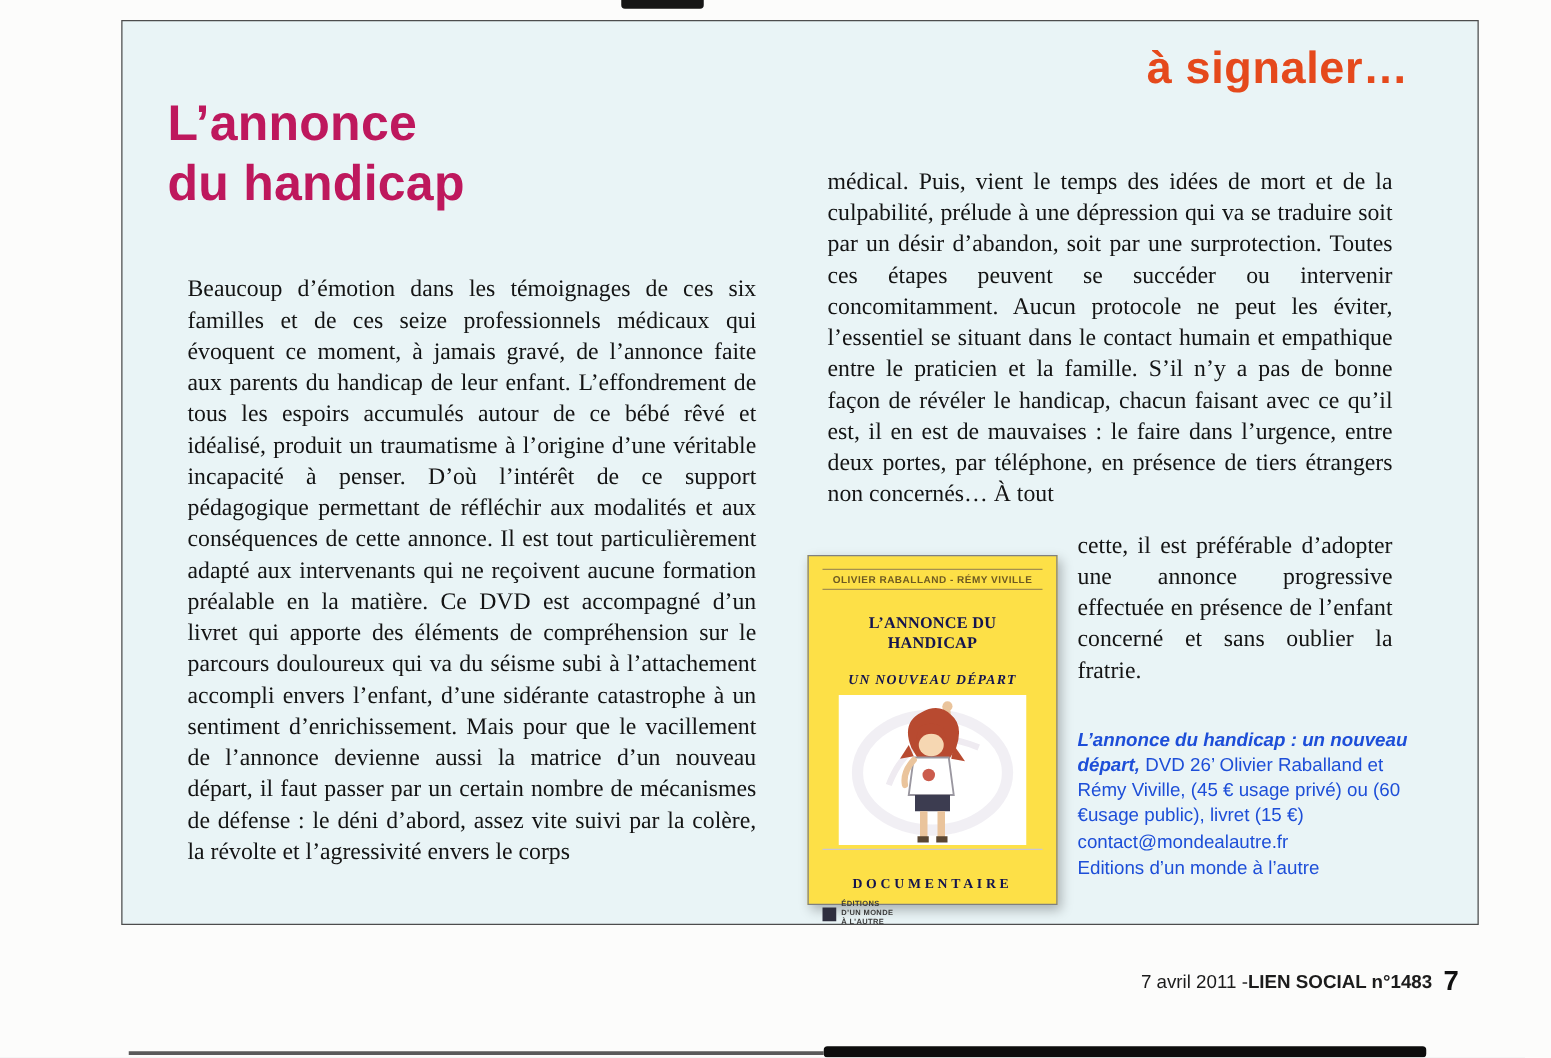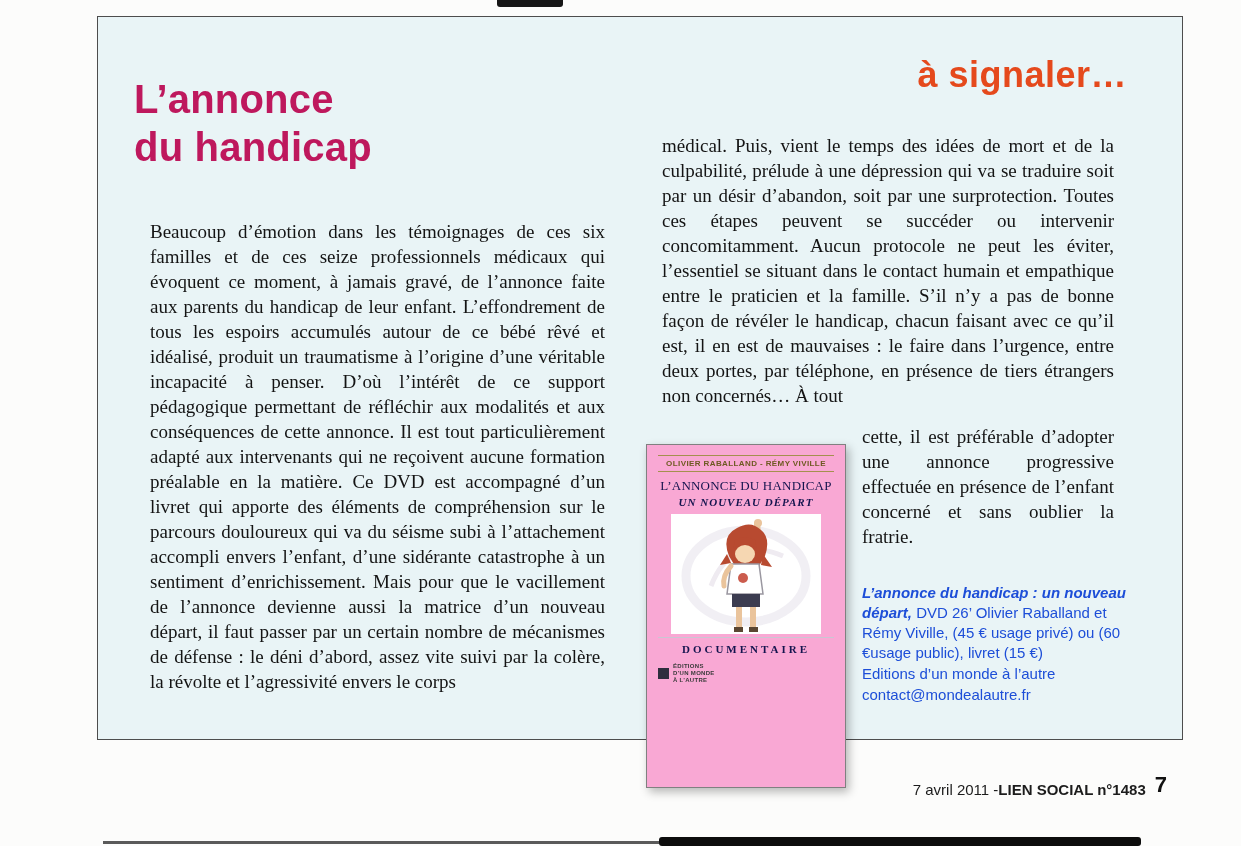--- a/index.html
+++ b/index.html
@@ -11,60 +11,60 @@
   .artifact-top { position:absolute; left:497px; top:0; width:66px; height:7px; background:#161616; border-radius:0 0 3px 3px; }
   .artifact-bottom { position:absolute; left:659px; top:837px; width:482px; height:9px; background:#0d0d0d; border-radius:3px; }
   .artifact-bottom2 { position:absolute; left:103px; top:841px; width:556px; height:3px; background:#5a5a5a; }
 
   
   .content-box { position:absolute; left:97px; top:16px; width:1086px; height:724px;
                  background:#e9f4f6; border:1px solid #4d4d4d; }
 
   .signal-header { position:absolute; top:16px; right:55px;
                    font-family:"Liberation Sans", sans-serif; font-size:36px; font-weight:600;
-                   color:#e5491c; letter-spacing:0.5px;margin-top:21px; }
+                   color:#e5491c; letter-spacing:0.5px; }
 
   .title { position:absolute; left:36px; top:58px;
            font-family:"Liberation Sans", sans-serif; font-size:40px; line-height:48px;
            font-weight:600; color:#be185d; letter-spacing:0.2px; }
 
   .col { position:absolute; font-size:19px; line-height:25px; color:#141414; text-align:justify; }
   .col-left  { left:36px;  top:186px; width:487px; }
   .col-right { left:548px; top:100px; width:484px; }
   .body-part { margin:16px; }
 
   
-  .dvd-cover { float:left; width:200px; height:344px; margin:20px 16px 8px 0;
-               background:#f9a8d4; border:1px solid #808080;
+  .dvd-cover { float:left; width:200px; height:280px; margin:20px 16px 8px 0;
+               background:#fde047; border:1px solid #808080;
                box-shadow:3px 4px 9px rgba(0,0,0,0.28); padding:10px 11px; text-align:center; }
   .dvd-authors { border-top:1px solid #a5904e; border-bottom:1px solid #a5904e; padding:3px 0 2px;
                  font-family:"Liberation Sans", sans-serif; font-size:8px; line-height:10px; font-weight:bold;
                  letter-spacing:0.4px; color:#6e5a22; text-transform:uppercase; white-space:nowrap; }
-  .dvd-title { margin-top:6px; font-family:"Liberation Serif", serif; font-weight:normal;
+  .dvd-title { margin-top:18px; font-family:"Liberation Serif", serif; font-weight:bold;
                font-size:13px; line-height:16px; color:#14144e; letter-spacing:0.2px;text-align:center; }
-  .dvd-subtitle { margin-top:1px; font-family:"Liberation Serif", serif; font-weight:bold; font-style:italic;
+  .dvd-subtitle { margin-top:15px; font-family:"Liberation Serif", serif; font-weight:bold; font-style:italic;
                   font-size:11px; line-height:14px; color:#14144e; letter-spacing:1px; }
   .dvd-art { width:150px; height:120px; margin:5px auto 3px; background:#ffffff; }
   .dvd-genre { font-family:"Liberation Serif", serif; font-weight:bold; font-size:11px; line-height:14px;
-               letter-spacing:3px; color:#14144e; border-top:1px solid #cac6d2; padding-top:4px; }
+               letter-spacing:3px; color:#14144e; border-top:1px solid #cac6d2; padding-top:20px; }
   .dvd-publisher { margin-top:7px; display:flex; align-items:center; gap:4px; text-align:left; }
   .dvd-pub-mark { width:11px; height:11px; background:#2e2e3e; flex:0 0 auto; }
   .dvd-pub-text { font-family:"Liberation Sans", sans-serif; font-weight:bold; font-size:6px; line-height:7px;
                   color:#3a3a3a; letter-spacing:0.3px; }
 
   
   .caption { margin-top:34px; font-family:"Liberation Sans", sans-serif; font-size:15px; line-height:20px;
              text-align:left; color:#1d4ed8; }
   .cap-bold { font-weight:bold; font-style:italic; }
   .cap-line { margin-top:1px; }
 
   
   .footer { position:absolute; top:772px; right:74px;
             font-family:"Liberation Sans", sans-serif; font-size:15px; color:#1c1c1c;
-            display:flex; align-items:flex-end; }
+            display:flex; align-items:center; }
   .footer-journal { font-weight:bold; }
   .footer-page { font-size:22px; font-weight:bold; margin-left:9px; color:#111; }
 </style>
 </head>
 <body>
 
 <div class="scan-page">
 
   <div class="artifact-top"></div>
 
@@ -117,22 +117,22 @@
             <span>D’UN MONDE</span><br>
             <span>À L’AUTRE</span>
           </span>
         </div>
       </div>
 
       <p class="body-part">cette, il est préférable d’adopter une annonce progressive effectuée en présence de l’enfant concerné et sans oublier la fratrie.</p>
 
       <div class="caption">
         <span class="cap-bold">L’annonce du handicap : un nouveau départ,</span><span> DVD 26’ Olivier Raballand et Rémy Viville, (45 € usage privé) ou (60 €usage public), livret (15 €)</span>
+        <div class="cap-line">contact@mondealautre.fr</div>
         <div class="cap-line">Editions d’un monde à l’autre</div>
-        <div class="cap-line">contact@mondealautre.fr</div>
       </div>
     </div>
 
   </div>
 
   <div class="footer">
     <span>7 avril 2011 - </span>
     <span class="footer-journal">LIEN SOCIAL n°1483</span>
     <span class="footer-page">7</span>
   </div>

